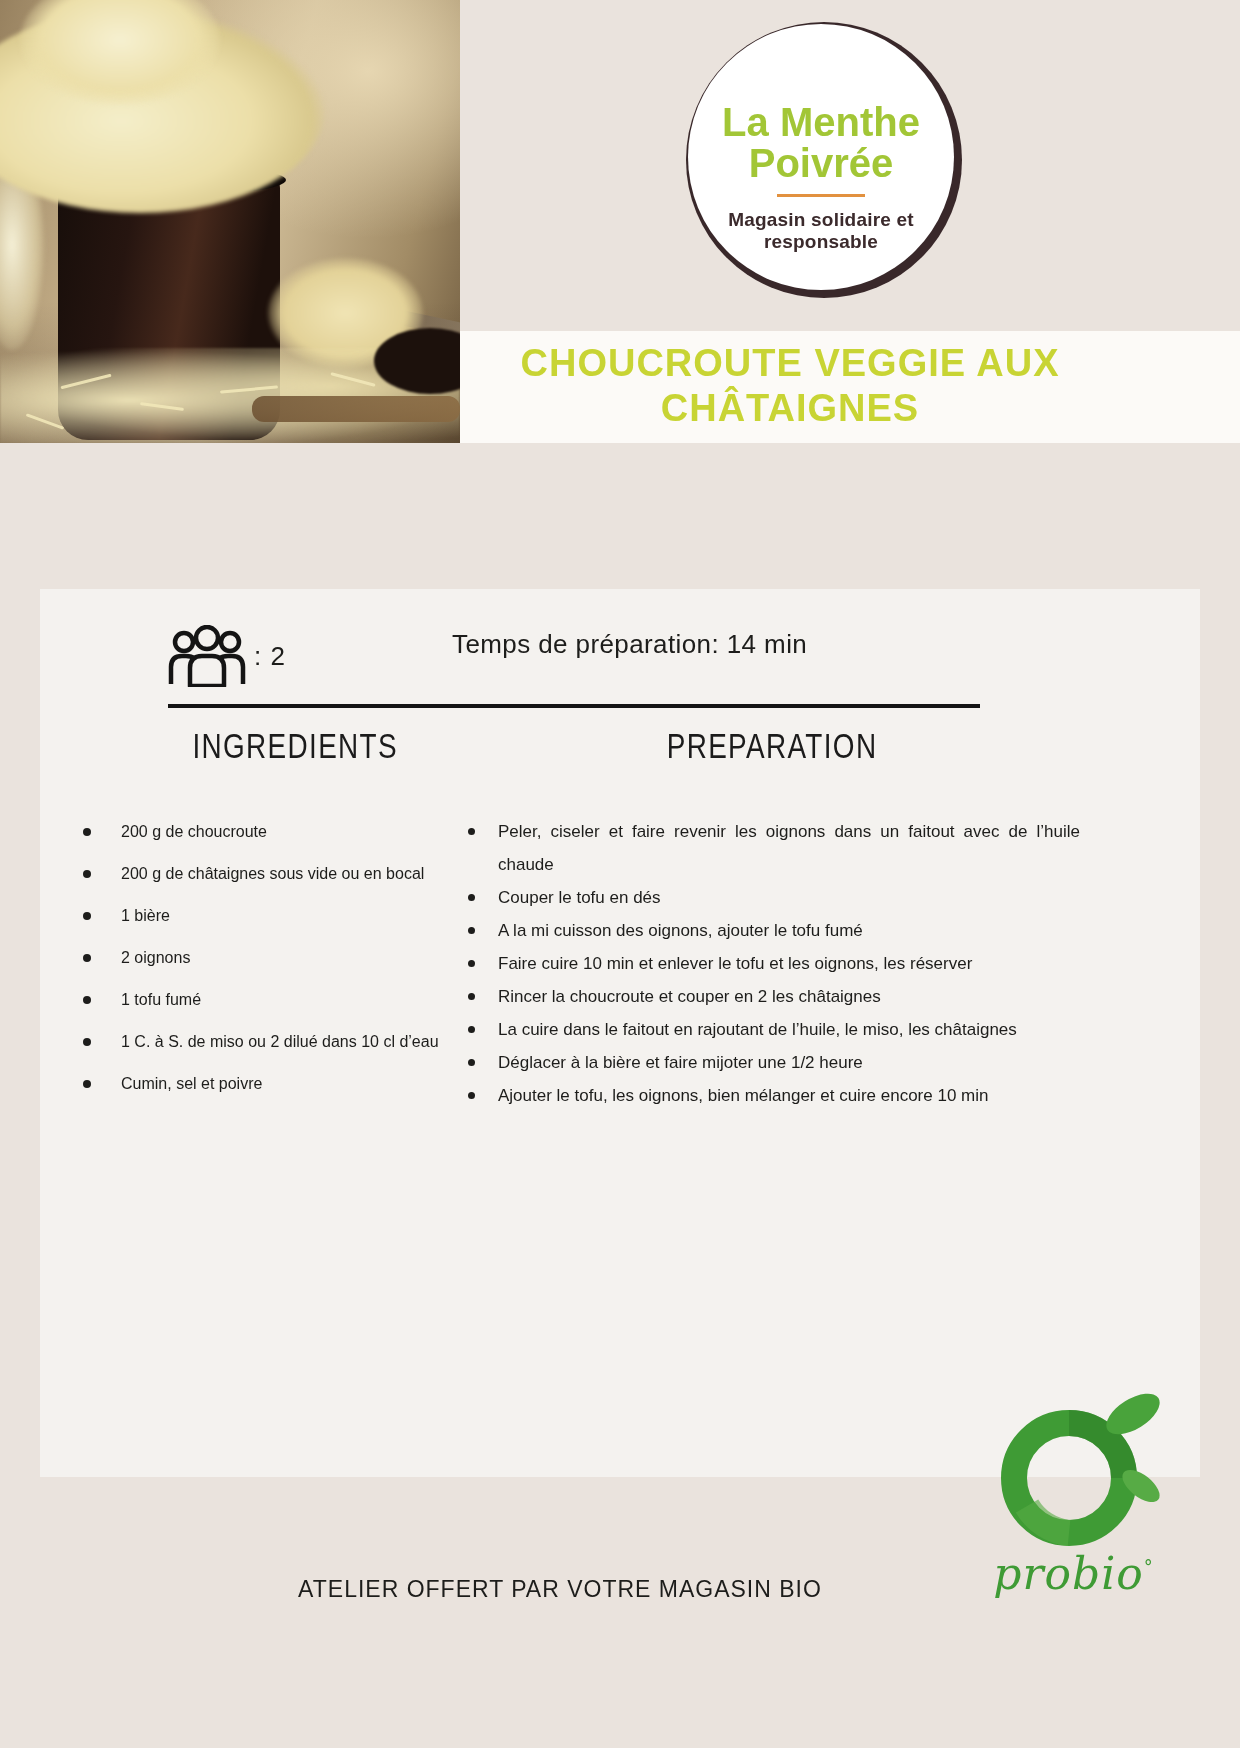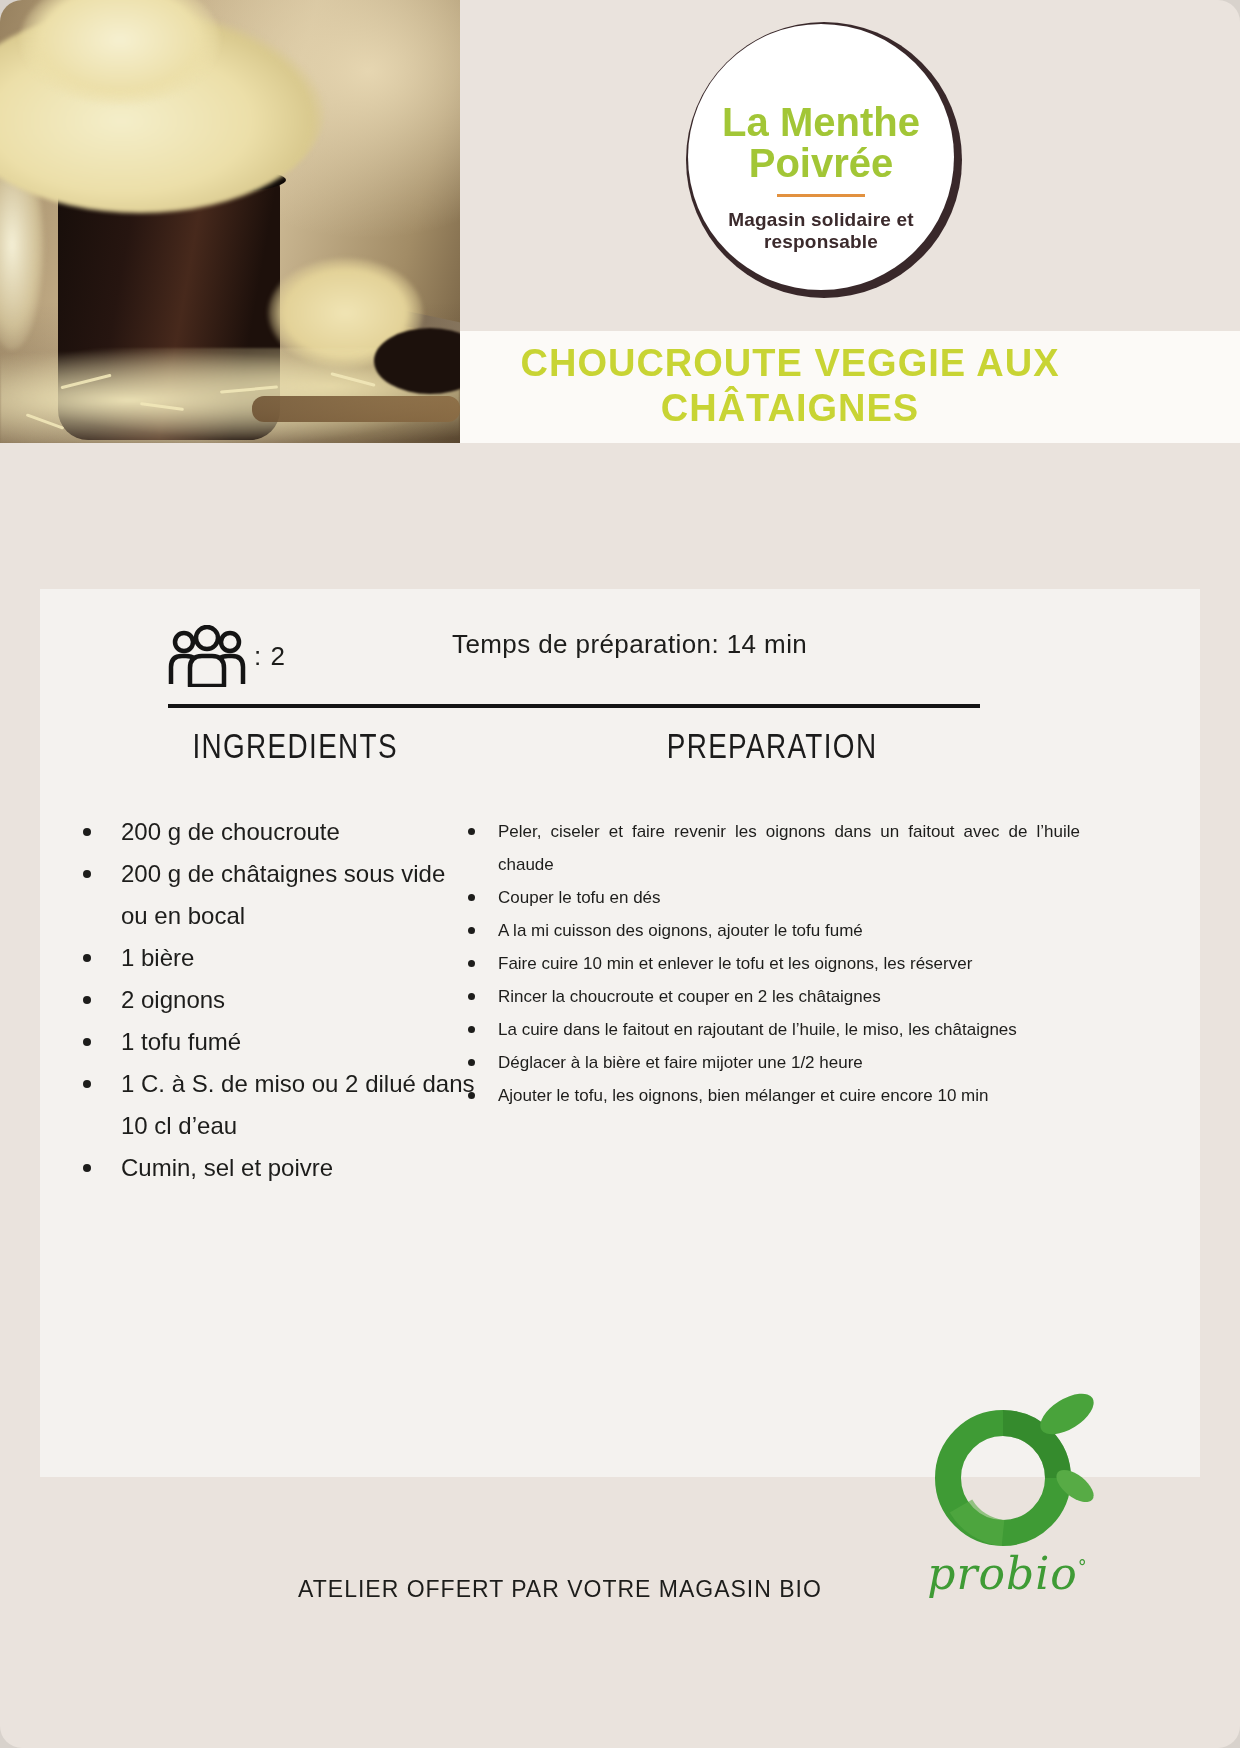--- a/index.html
+++ b/index.html
@@ -1,20 +1,20 @@
 <!DOCTYPE html>
 <html><head>
 <meta charset="utf-8">
 <style>
   html,body{margin:0;padding:0;background:#d8d2cc;}
   *{box-sizing:border-box;}
   .page{
     position:relative;width:1240px;height:1748px;margin:0 auto;
     background:#eae3dd;overflow:hidden;
-    font-family:"Liberation Sans",sans-serif;color:#1d1d1b;border-radius:22px;
+    font-family:"Liberation Sans",sans-serif;color:#1d1d1b;
   }
 
   
   .photo{
     position:absolute;left:0;top:0;width:460px;height:443px;overflow:hidden;
     background:
       linear-gradient(to bottom, rgba(40,25,15,0) 68%, rgba(40,25,15,0.30) 100%),
       radial-gradient(ellipse 340px 270px at 80% 16%, #e6d6b1 0%, rgba(230,214,177,0) 62%),
       linear-gradient(105deg,#97815f 0%,#c2ac86 26%,#cfbc97 55%,#a28c66 82%,#6e5a3e 100%);
   }
@@ -68,32 +68,32 @@
   .col-head{position:absolute;top:140px;font-size:31px;font-weight:400;letter-spacing:1.5px;
     text-align:center;color:#1b1b1b;}
   .col-head span{display:inline-block;transform:scale(0.9,1.12);}
   .col-head.ing{left:35px;width:440px;}
   .col-head.prep{left:440px;width:585px;}
 
   ul.rlist{list-style:none;margin:0;padding:0;position:absolute;}
   ul.rlist li{position:relative;}
   ul.rlist li::before{content:"";position:absolute;left:0;width:8px;height:8px;
     border-radius:50%;background:#1d1d1b;}
-  ul.ing-list{left:43px;top:222px;width:395px;font-size:24px;line-height:42px;}
+  ul.ing-list{left:43px;top:222px;width:395px;font-size:16px;line-height:42px;}
   ul.ing-list li{padding-left:38px;}
   ul.ing-list li::before{top:17px;}
   ul.prep-list{left:428px;top:226px;width:612px;font-size:17px;line-height:33px;text-align:justify;}
   ul.prep-list li{padding-left:30px;}
   ul.prep-list li::before{top:13px;width:7px;height:7px;}
   ul.prep-list li:last-child{text-align:justify;}
 
   
   .footer-text{position:absolute;left:0;top:1544px;width:1120px;text-align:center;
     font-size:23px;letter-spacing:1px;color:#1d1d1b;margin-top:32px;}
-  .probio{position:absolute;left:915px;top:1386px;width:200px;height:240px;}
+  .probio{position:absolute;left:981px;top:1386px;width:200px;height:240px;}
   .probio-word{position:absolute;left:0px;top:162px;width:185px;text-align:center;
     font-family:"DejaVu Serif",serif;font-style:italic;font-size:44px;color:#3f9b35;
     letter-spacing:1px;}
   .probio-word sup{font-size:18px;}
 </style>
 </head>
 <body>
 
 <div class="page">
 

